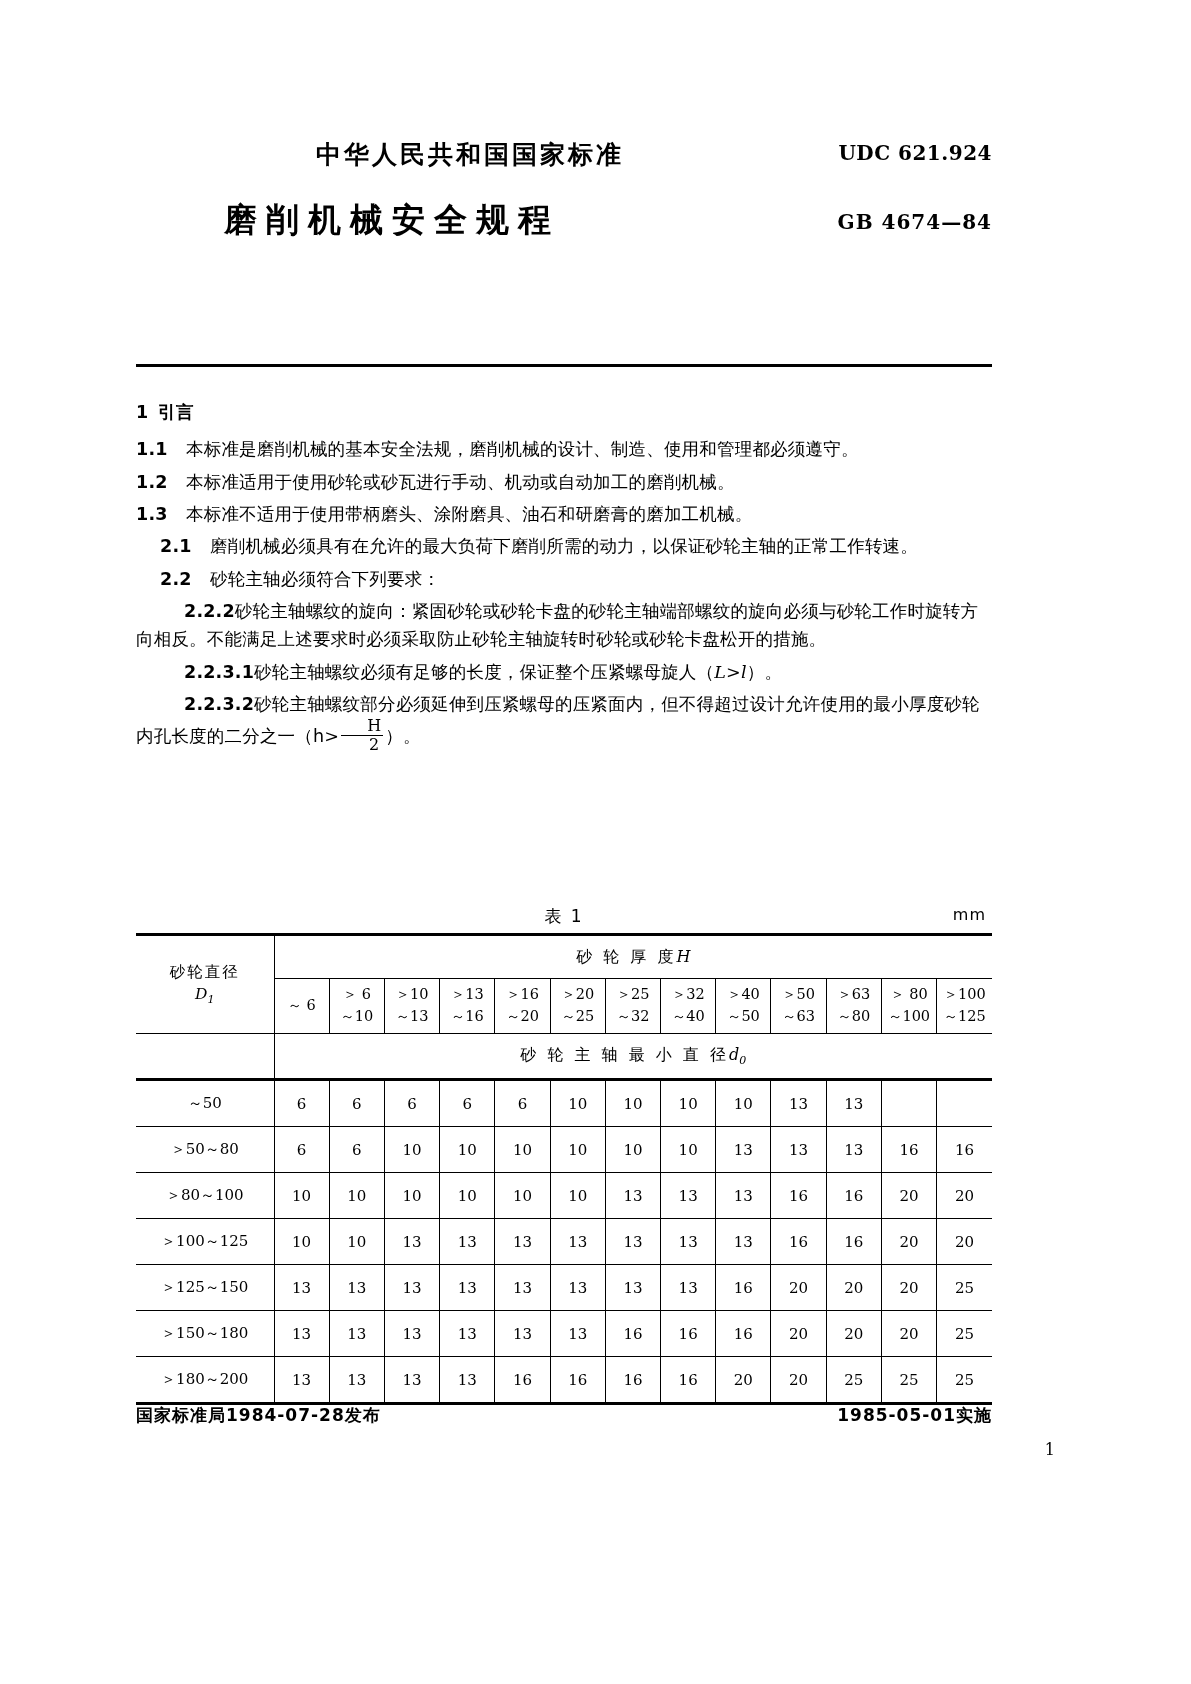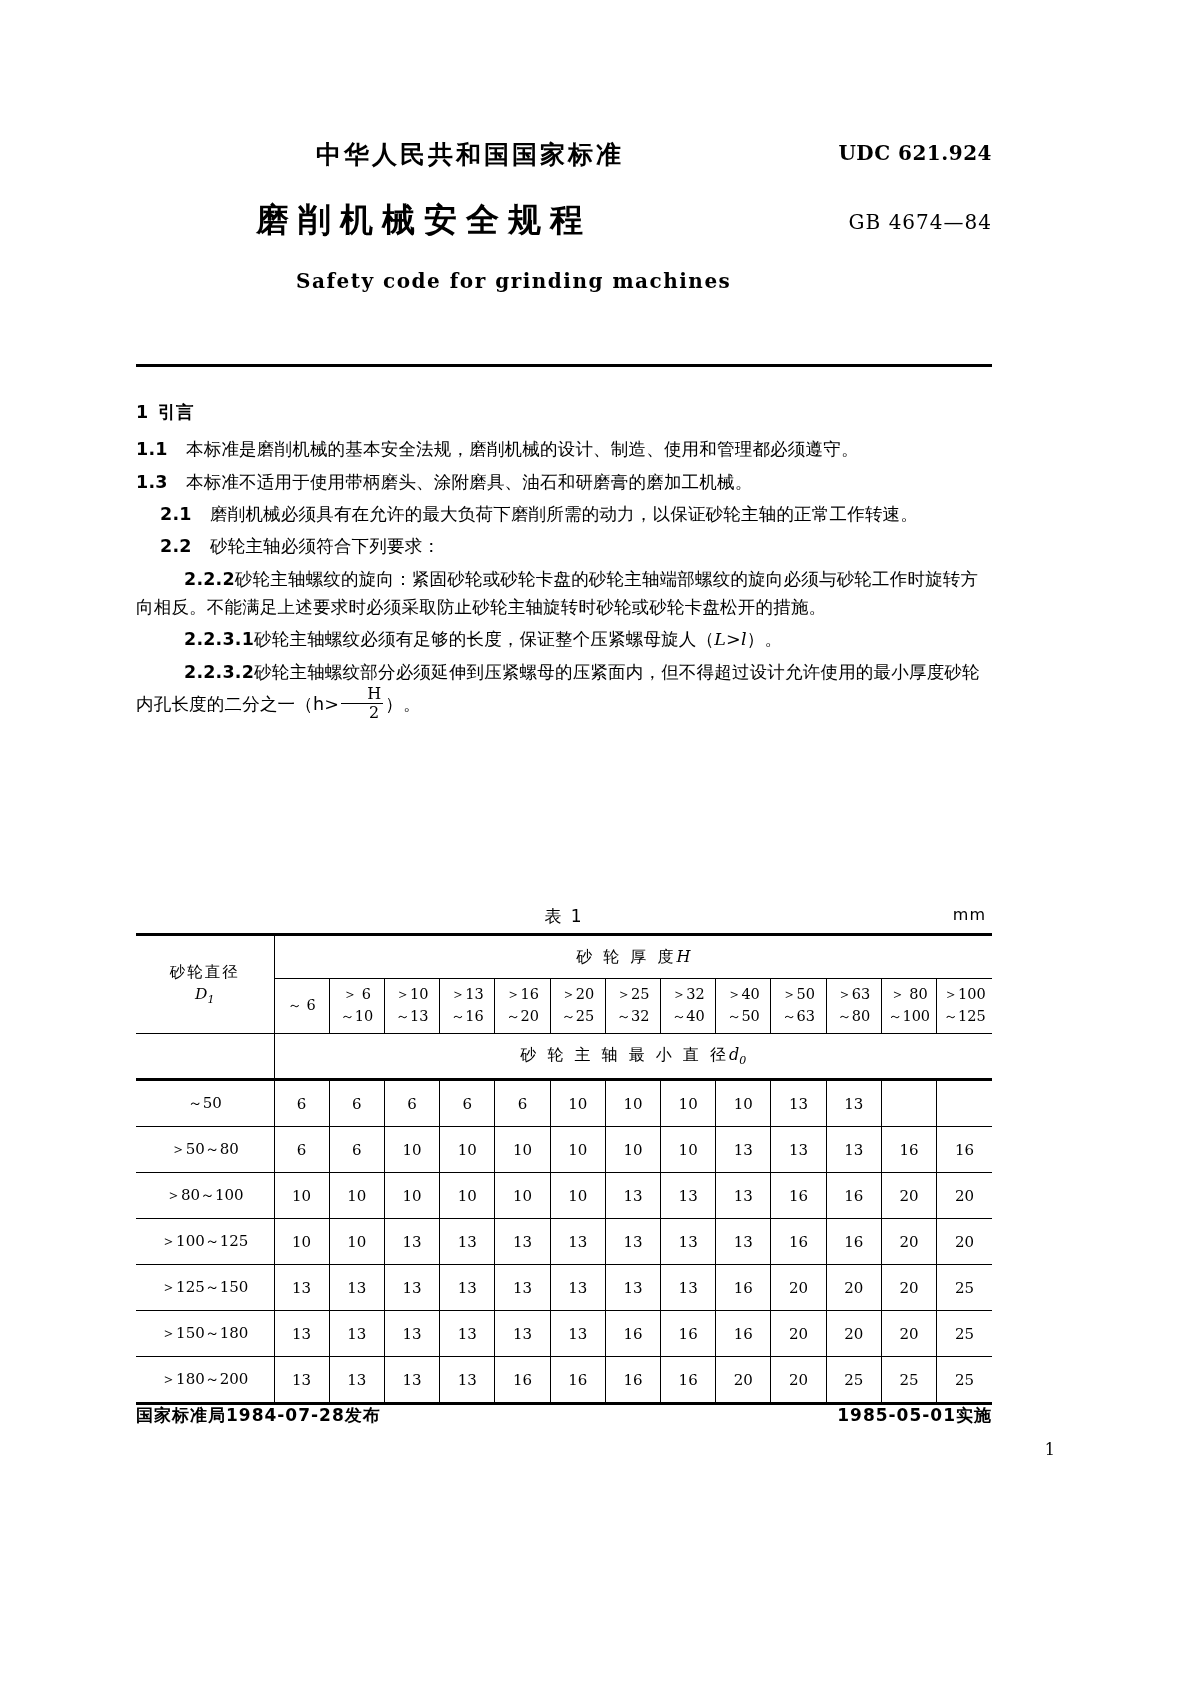--- a/index.html
+++ b/index.html
@@ -36,25 +36,25 @@
     font-size:20px;font-weight:700;letter-spacing:.5px;
     white-space:nowrap;margin-top:3px;
   }
   .hdr-row2{
     display:flex;align-items:flex-start;justify-content:space-between;
     margin-top:27px;
   }
   .doc-title{
     font-family:"DejaVu Sans","Liberation Sans",sans-serif;
     font-size:33px;font-weight:700;letter-spacing:9px;
-    margin-left:120px;white-space:nowrap;
+    margin-left:88px;white-space:nowrap;
   }
   .gbno{
     font-family:"DejaVu Serif","Liberation Serif",serif;
-    font-size:20px;font-weight:400;letter-spacing:1px;
+    font-size:20px;font-weight:700;letter-spacing:1px;
     white-space:nowrap;margin-top:12px;
   }
   .doc-title-en{
     font-family:"DejaVu Serif","Liberation Serif",serif;
     font-size:20px;font-weight:700;letter-spacing:1.5px;
     margin-left:160px;margin-top:26px;white-space:nowrap;
   }
   .rule{
     position:absolute;left:136px;top:364px;width:856px;height:0;
     border-top:3px solid #000;
@@ -175,32 +175,34 @@
 
   <div class="hdr">
     <div class="hdr-row1">
       <div class="nat-title">中华人民共和国国家标准</div>
       <div class="udc">UDC 621.924</div>
     </div>
     <div class="hdr-row2">
       <div class="doc-title">磨削机械安全规程</div>
       <div class="gbno">GB 4674—84</div>
     </div>
-    <div class="doc-title-en">Safety code for grinding machines</div>
   </div>
   <div class="rule"></div>
 
   <div class="body">
 
     <div class="sec-h">
       <span class="num">1</span><span>引言</span>
     </div>
 
     <p class="cl">
       <span class="n">1.1</span><span>本标准是磨削机械的基本安全法规，磨削机械的设计、制造、使用和管理都必须遵守。</span>
+    </p>
+    <p class="cl">
+      <span class="n">1.2</span><span>本标准适用于使用砂轮或砂瓦进行手动、机动或自动加工的磨削机械。</span>
     </p>
     <p class="cl">
       <span class="n">1.3</span><span>本标准不适用于使用带柄磨头、涂附磨具、油石和研磨膏的磨加工机械。</span>
     </p>
 
 
     <p class="cl" style="padding-left:24px;">
       <span class="n">2.1</span><span>磨削机械必须具有在允许的最大负荷下磨削所需的动力，以保证砂轮主轴的正常工作转速。</span>
     </p>
     <p class="cl" style="padding-left:24px;">

